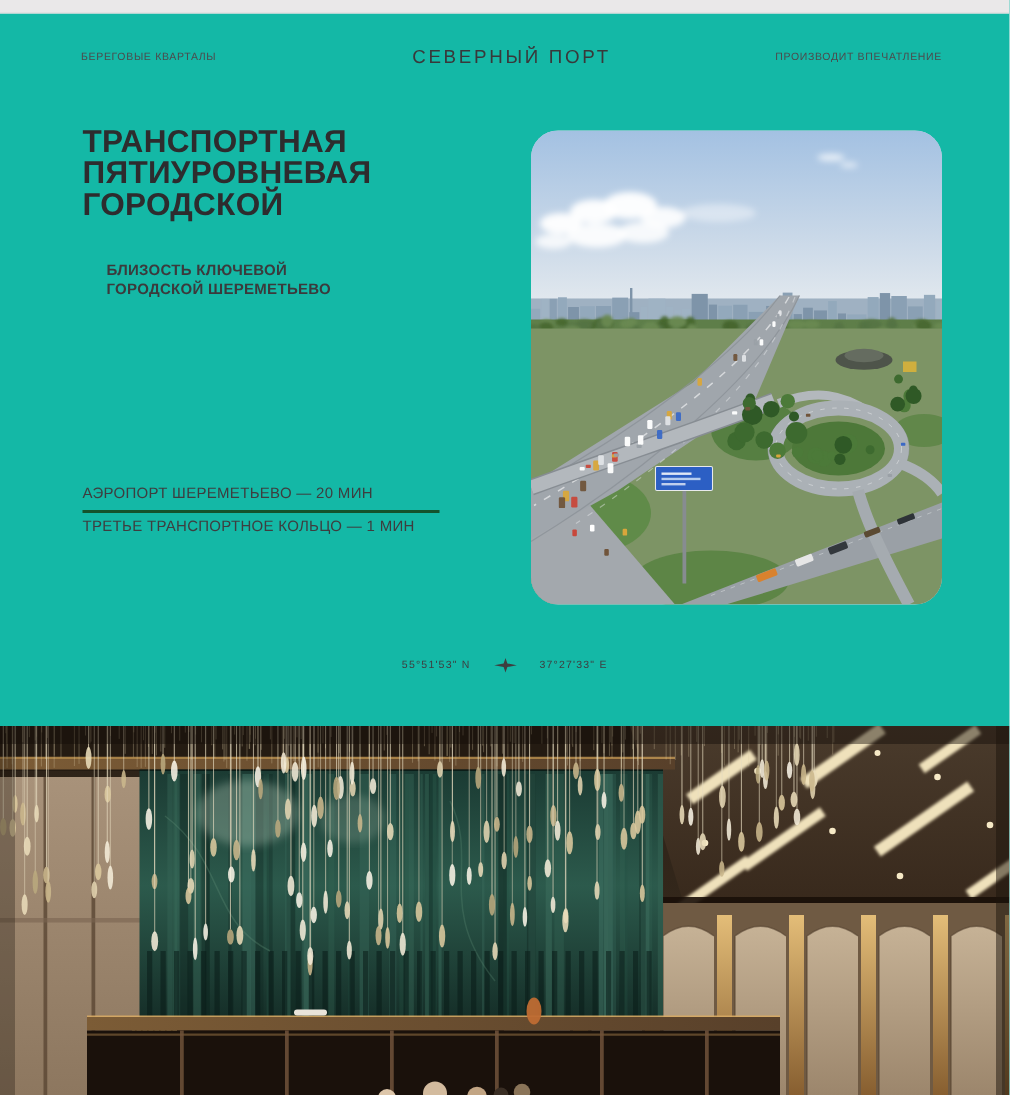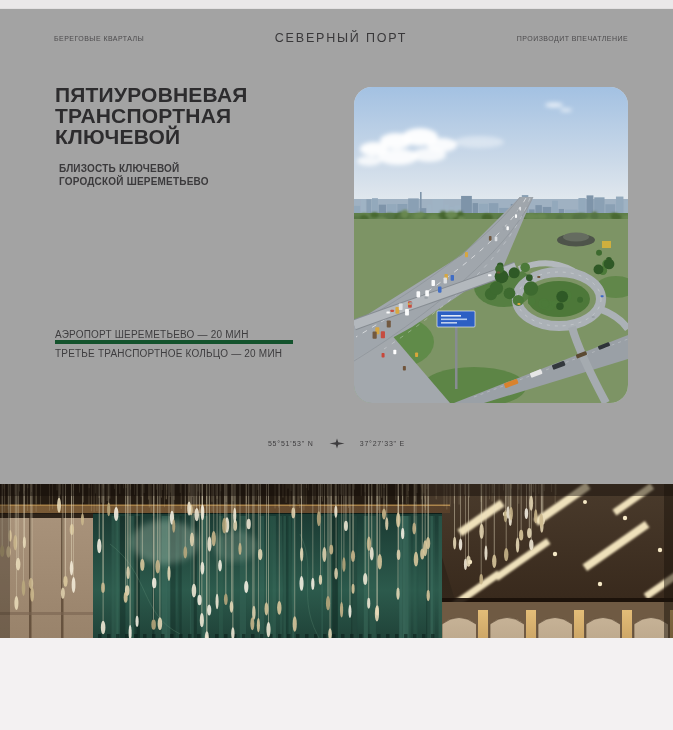--- a/index.html
+++ b/index.html
@@ -1,36 +1,36 @@
 <!DOCTYPE html>
 <html><head>
 <meta charset="utf-8">
 <style>
   html,body{margin:0;padding:0;background:#f3f1f2;}
-  .page{position:relative;width:673px;height:638px;background:#a3a3a3;overflow:hidden;
+  .page{position:relative;width:673px;height:730px;background:#14b8a6;overflow:hidden;
         font-family:"Liberation Sans",sans-serif;color:#3a393b;}
   .top-strip{position:absolute;top:0;left:0;right:0;height:8px;background:#eae8e9;border-bottom:1px solid #e2e0e1;}
   
   .header{position:absolute;top:31px;left:54px;right:45px;height:16px;}
   .h-label{font-size:7px;letter-spacing:.45px;color:#4c4b4d;font-weight:500;text-transform:uppercase;}
   .h-left{position:absolute;left:0;top:4px;}
   .h-right{position:absolute;right:0;top:4px;}
   .brand{position:absolute;left:50%;transform:translateX(-50%);top:0;font-size:12.5px;
          letter-spacing:1.8px;font-weight:500;color:#39383a;white-space:nowrap;}
   
   .title{position:absolute;left:55px;top:84px;margin:0;font-size:21px;line-height:21px;
          font-weight:600;color:#2d2c2e;letter-spacing:.2px;}
   .title span{display:block;}
-  .subtitle{position:absolute;left:55px;top:158px;margin:4px;font-size:10px;line-height:13px;
+  .subtitle{position:absolute;left:55px;top:158px;margin:16px;font-size:10px;line-height:13px;
             font-weight:600;color:#3b3a3c;letter-spacing:.2px;}
   .subtitle span{display:block;}
   
   .dist-list{position:absolute;left:55px;top:320px;width:238px;}
   .dist-row{height:19.5px;display:flex;align-items:center;font-size:10px;letter-spacing:.2px;color:#3e3d3f;}
-  .dist-row:not(:last-child){border-bottom:4px solid #14532d;align-items:flex-end;}
+  .dist-row:not(:last-child){border-bottom:2px solid #14532d;}
   
   .photo-card{position:absolute;left:354px;top:87px;width:274px;height:316px;border-radius:18px;
               overflow:hidden;background:#cfd8e0;margin:0;}
   .photo-card svg{display:block;}
   
   .coords{position:absolute;top:438px;left:0;right:0;display:flex;justify-content:center;
           align-items:center;gap:15px;font-size:7px;letter-spacing:.8px;color:#3e3d3f;}
   .coords .star{display:block;}
   
   .lobby{position:absolute;left:0;top:484px;width:673px;height:246px;margin:0;background:#2b2118;overflow:hidden;}
@@ -42,36 +42,36 @@
 <div class="page">
   <div class="top-strip"></div>
 
   <header class="header">
     <span class="h-label h-left">БЕРЕГОВЫЕ КВАРТАЛЫ</span>
     <span class="brand">СЕВЕРНЫЙ ПОРТ</span>
     <span class="h-label h-right">ПРОИЗВОДИТ ВПЕЧАТЛЕНИЕ</span>
   </header>
 
   <h1 class="title">
+    <span>ТРАНСПОРТНАЯ</span>
     <span>ПЯТИУРОВНЕВАЯ</span>
-    <span>ТРАНСПОРТНАЯ</span>
-    <span>КЛЮЧЕВОЙ</span>
+    <span>ГОРОДСКОЙ</span>
   </h1>
 
   <p class="subtitle">
     <span>БЛИЗОСТЬ КЛЮЧЕВОЙ</span>
     <span>ГОРОДСКОЙ ШЕРЕМЕТЬЕВО</span>
   </p>
 
   <div class="dist-list">
     <div class="dist-row">
         <span>АЭРОПОРТ ШЕРЕМЕТЬЕВО — 20 МИН</span>
       </div>
     <div class="dist-row">
-        <span>ТРЕТЬЕ ТРАНСПОРТНОЕ КОЛЬЦО — 20 МИН</span>
+        <span>ТРЕТЬЕ ТРАНСПОРТНОЕ КОЛЬЦО — 1 МИН</span>
       </div>
   </div>
 
   <figure class="photo-card">
     <svg width="274" height="316" viewBox="0 0 274 316">
       <defs>
         <linearGradient id="skyG" x1="0" y1="0" x2="0" y2="1">
           <stop offset="0" stop-color="#a3c1e2"></stop>
             <stop offset="0.55" stop-color="#c9d8e8"></stop>
             <stop offset="1" stop-color="#e9edf0"></stop>

